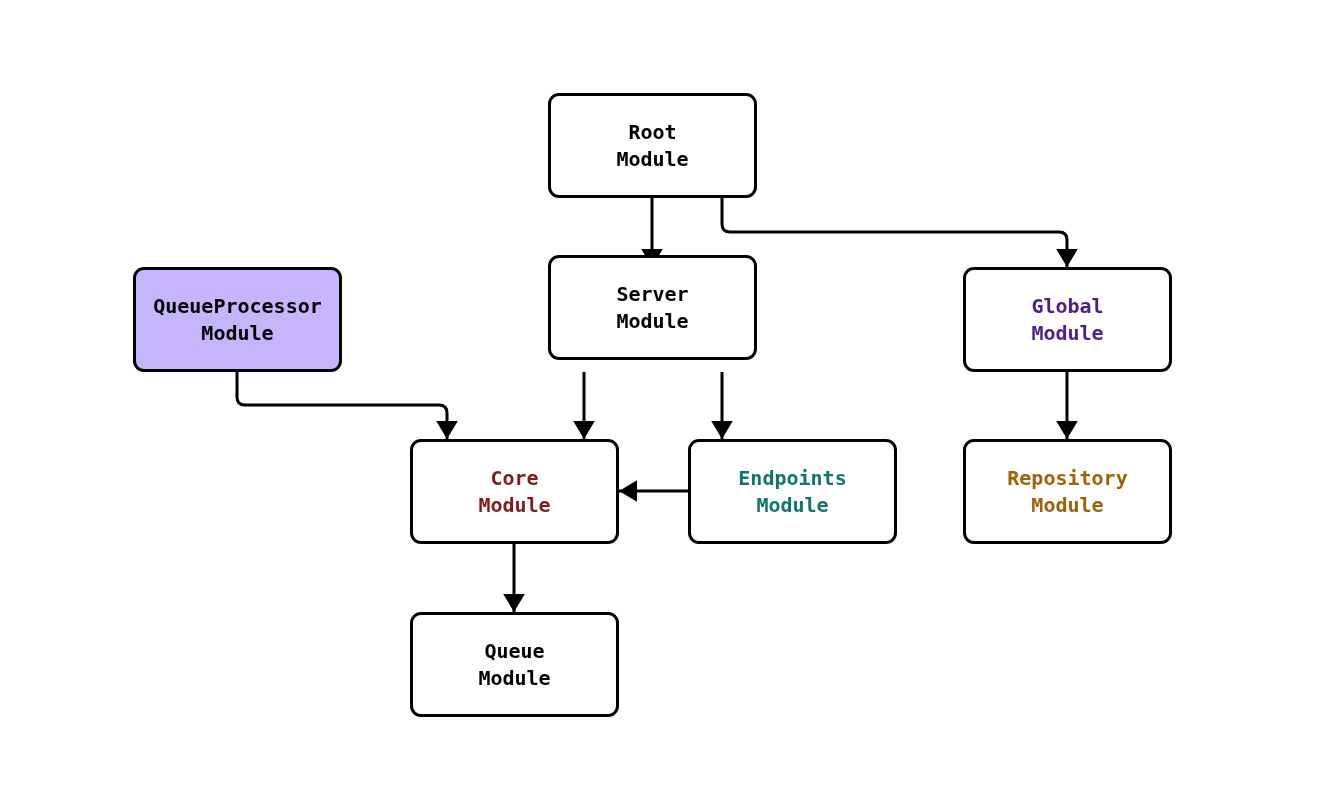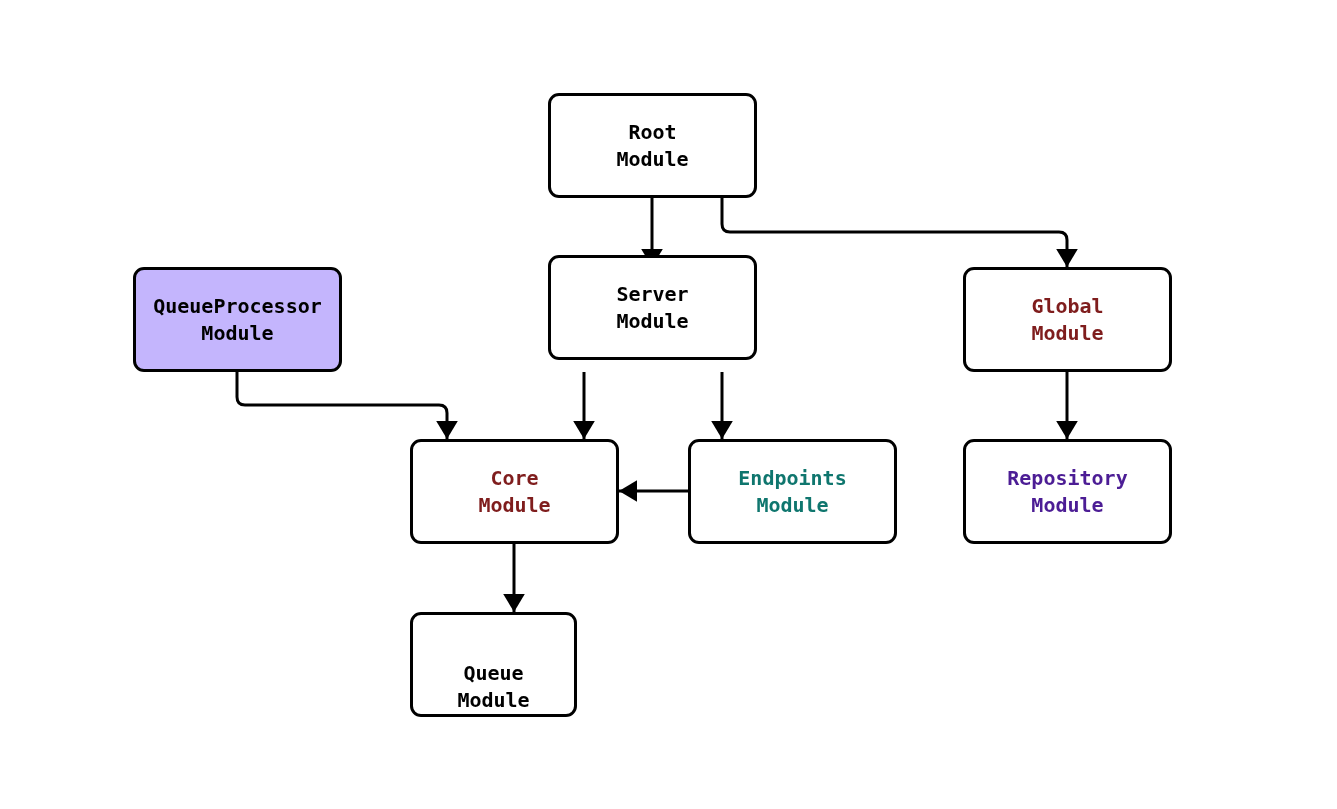--- a/index.html
+++ b/index.html
@@ -74,33 +74,33 @@
       </div>
       <div class="node" style="left: 133px; top: 267px; width: 209px; height: 105px; background: #c4b5fd; border-color: rgb(0, 0, 0);">
         <span class="node-label" style="color: rgb(0, 0, 0);">QueueProcessor
 Module</span>
       </div>
       <div class="node" style="left: 548px; top: 255px; width: 209px; height: 105px; background: rgb(255, 255, 255); border-color: rgb(0, 0, 0);">
         <span class="node-label" style="color: rgb(0, 0, 0);">Server
 Module</span>
       </div>
       <div class="node" style="left: 963px; top: 267px; width: 209px; height: 105px; background: rgb(255, 255, 255); border-color: rgb(0, 0, 0);">
-        <span class="node-label" style="color: #7f1d1d;">Global
+        <span class="node-label" style="color: #4c1d95;">Global
 Module</span>
       </div>
       <div class="node" style="left: 410px; top: 439px; width: 209px; height: 105px; background: rgb(255, 255, 255); border-color: rgb(0, 0, 0);">
         <span class="node-label" style="color: #7f1d1d;">Core
 Module</span>
       </div>
       <div class="node" style="left: 688px; top: 439px; width: 209px; height: 105px; background: rgb(255, 255, 255); border-color: rgb(0, 0, 0);">
         <span class="node-label" style="color: #0f766e;">Endpoints
 Module</span>
       </div>
       <div class="node" style="left: 963px; top: 439px; width: 209px; height: 105px; background: rgb(255, 255, 255); border-color: rgb(0, 0, 0);">
-        <span class="node-label" style="color: #4c1d95;">Repository
+        <span class="node-label" style="color: #a16207;">Repository
 Module</span>
       </div>
-      <div class="node" style="left: 410px; top: 612px; width: 167px; height: 105px; background: rgb(255, 255, 255); border-color: rgb(0, 0, 0); align-items: flex-end;">
+      <div class="node" style="left: 410px; top: 612px; width: 209px; height: 105px; background: rgb(255, 255, 255); border-color: rgb(0, 0, 0);">
         <span class="node-label" style="color: rgb(0, 0, 0);">Queue
 Module</span>
       </div>
     </div>
 </div>
 
 </body></html>

